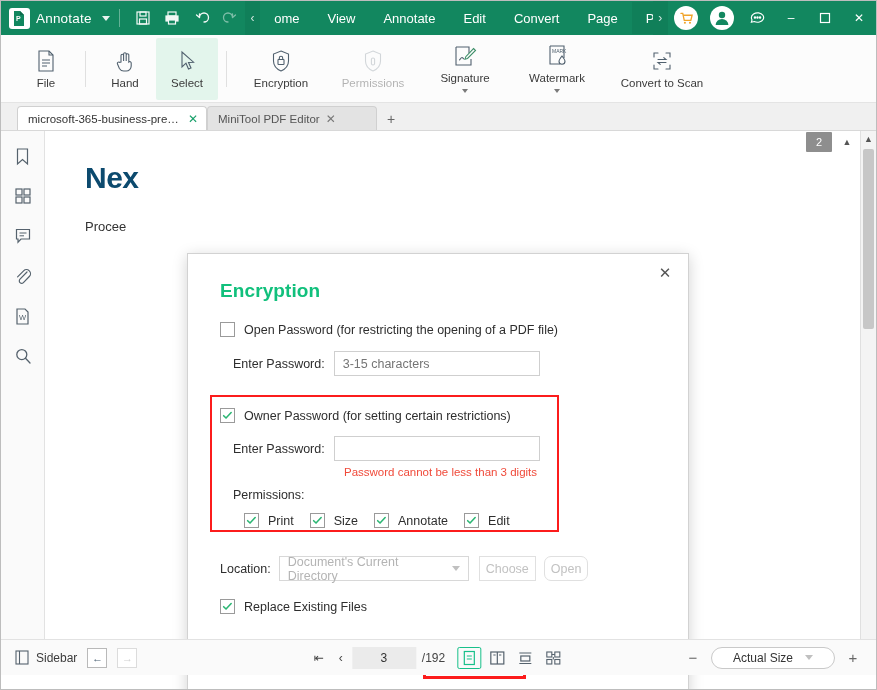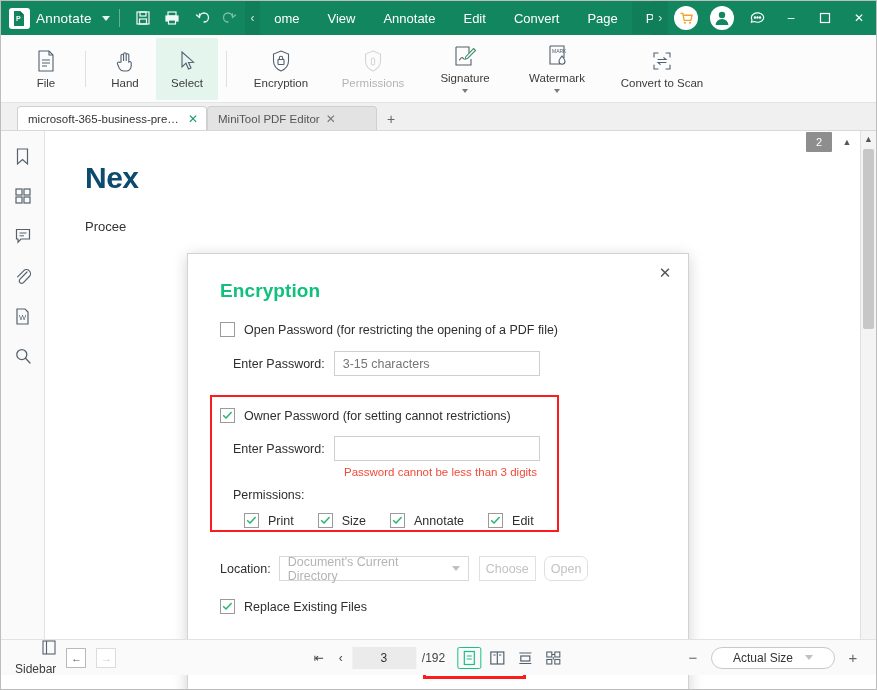--- a/index.html
+++ b/index.html
@@ -158,21 +158,21 @@
     padding:0 8px; font-size:12.5px; color:#9a9a9a; font-family:"Liberation Sans",sans-serif;
     outline:none;
   }
   .errmsg { color:#f04a3a; font-size:11.5px; }
   .sec-open { padding:20px 0 0 32px; }
   .owner-box {
     position:absolute; left:209px; top:264px; width:349px; height:137px;
     border:2px solid #fc1c1c; box-sizing:border-box; pointer-events:none;
   }
   .sec-owner { padding:32px 0 0 32px; }
-  .perm-row { display:flex; align-items:center; gap:8px; }
+  .perm-row { display:flex; align-items:center; gap:0; }
   .perm-item { display:flex; align-items:center; margin-right:16px; }
   .sel {
     border:1px solid #d8d8d8; background:#fff; height:25px; width:190px;
     display:flex; align-items:center; padding:0 8px; font-size:12.5px; color:#b4b4b4;
     justify-content:space-between; cursor:pointer;
   }
   .sel-caret { width:0;height:0;border-left:4px solid transparent;border-right:4px solid transparent;border-top:5px solid #c0c0c0; }
   .ghost-btn {
     height:25px; min-width:44px; border:1px solid #e0e0e0; background:#fff;
     color:#c2c2c2; font-size:12.5px; display:flex;align-items:center;justify-content:center;
@@ -191,21 +191,21 @@
     width:102px;height:29px;background:#fff;color:#13b97b;border:1px solid #7fd9b6;
     font-size:13px;cursor:pointer;font-family:"Liberation Sans",sans-serif;
   }
 
   
   .statusbar {
     height: 36px; background:#fafafa; border-top:1px solid #e2e2e2;
     display:flex; align-items:center; padding:0 14px; gap:0; position:relative;
   }
   .sb-left { display:flex; align-items:center; gap:10px; }
-  .sb-sidebar { display:flex;align-items:flex-end;gap:7px;cursor:pointer;font-size:12px;color:#3b3b3b;flex-direction:column;}
+  .sb-sidebar { display:flex;align-items:center;gap:7px;cursor:pointer;font-size:12px;color:#3b3b3b;}
   .navbtn {
     width:20px;height:20px;border:1px solid #b9b9b9;display:flex;align-items:center;
     justify-content:center;color:#4a6073;font-size:11px;cursor:pointer;background:#fff;
   }
   .navbtn.disabled { color:#cfcfcf; border-color:#dcdcdc; cursor:default; }
   .sb-center { position:absolute; left:50%; transform:translateX(-50%); display:flex; align-items:center; gap:0; }
   .pg-nav { width:22px;height:22px;display:flex;align-items:center;justify-content:center;color:#444;font-size:12px;cursor:pointer; }
   .pg-input {
     width:64px;height:22px;background:#ebebeb;border:none;text-align:center;font-size:12px;color:#333;
     font-family:"Liberation Sans",sans-serif; outline:none;
@@ -458,21 +458,21 @@
         </div>
       </div>
 
       <div class="sec-owner">
         <div class="row">
           <span class="cb">
             <svg width="11" height="11" viewBox="0 0 12 12" fill="none" stroke="#2bb673" stroke-width="1.7" stroke-linecap="round" stroke-linejoin="round">
                 <path d="M1.8 6.2 L4.4 8.8 L10 2.8"></path>
               </svg>
           </span>
-          <span class="cb-label">Owner Password (for setting cannot restrictions)</span>
+          <span class="cb-label">Owner Password (for setting certain restrictions)</span>
         </div>
         <div class="row" style="margin-top:13px; margin-left:13px;">
           <span class="field-label">Enter Password:</span>
           <input class="txtinput" style="width: 206px; margin-left: 9px;" placeholder="">
         </div>
         <div class="errmsg" style="margin-top:5px; margin-left:124px;">Password cannot be less than 3 digits</div>
         <div class="field-label" style="margin-top:10px; margin-left:13px;">Permissions:</div>
         <div class="perm-row" style="margin-top:11px; margin-left:24px;">
           <span class="perm-item">
             <span class="cb">

